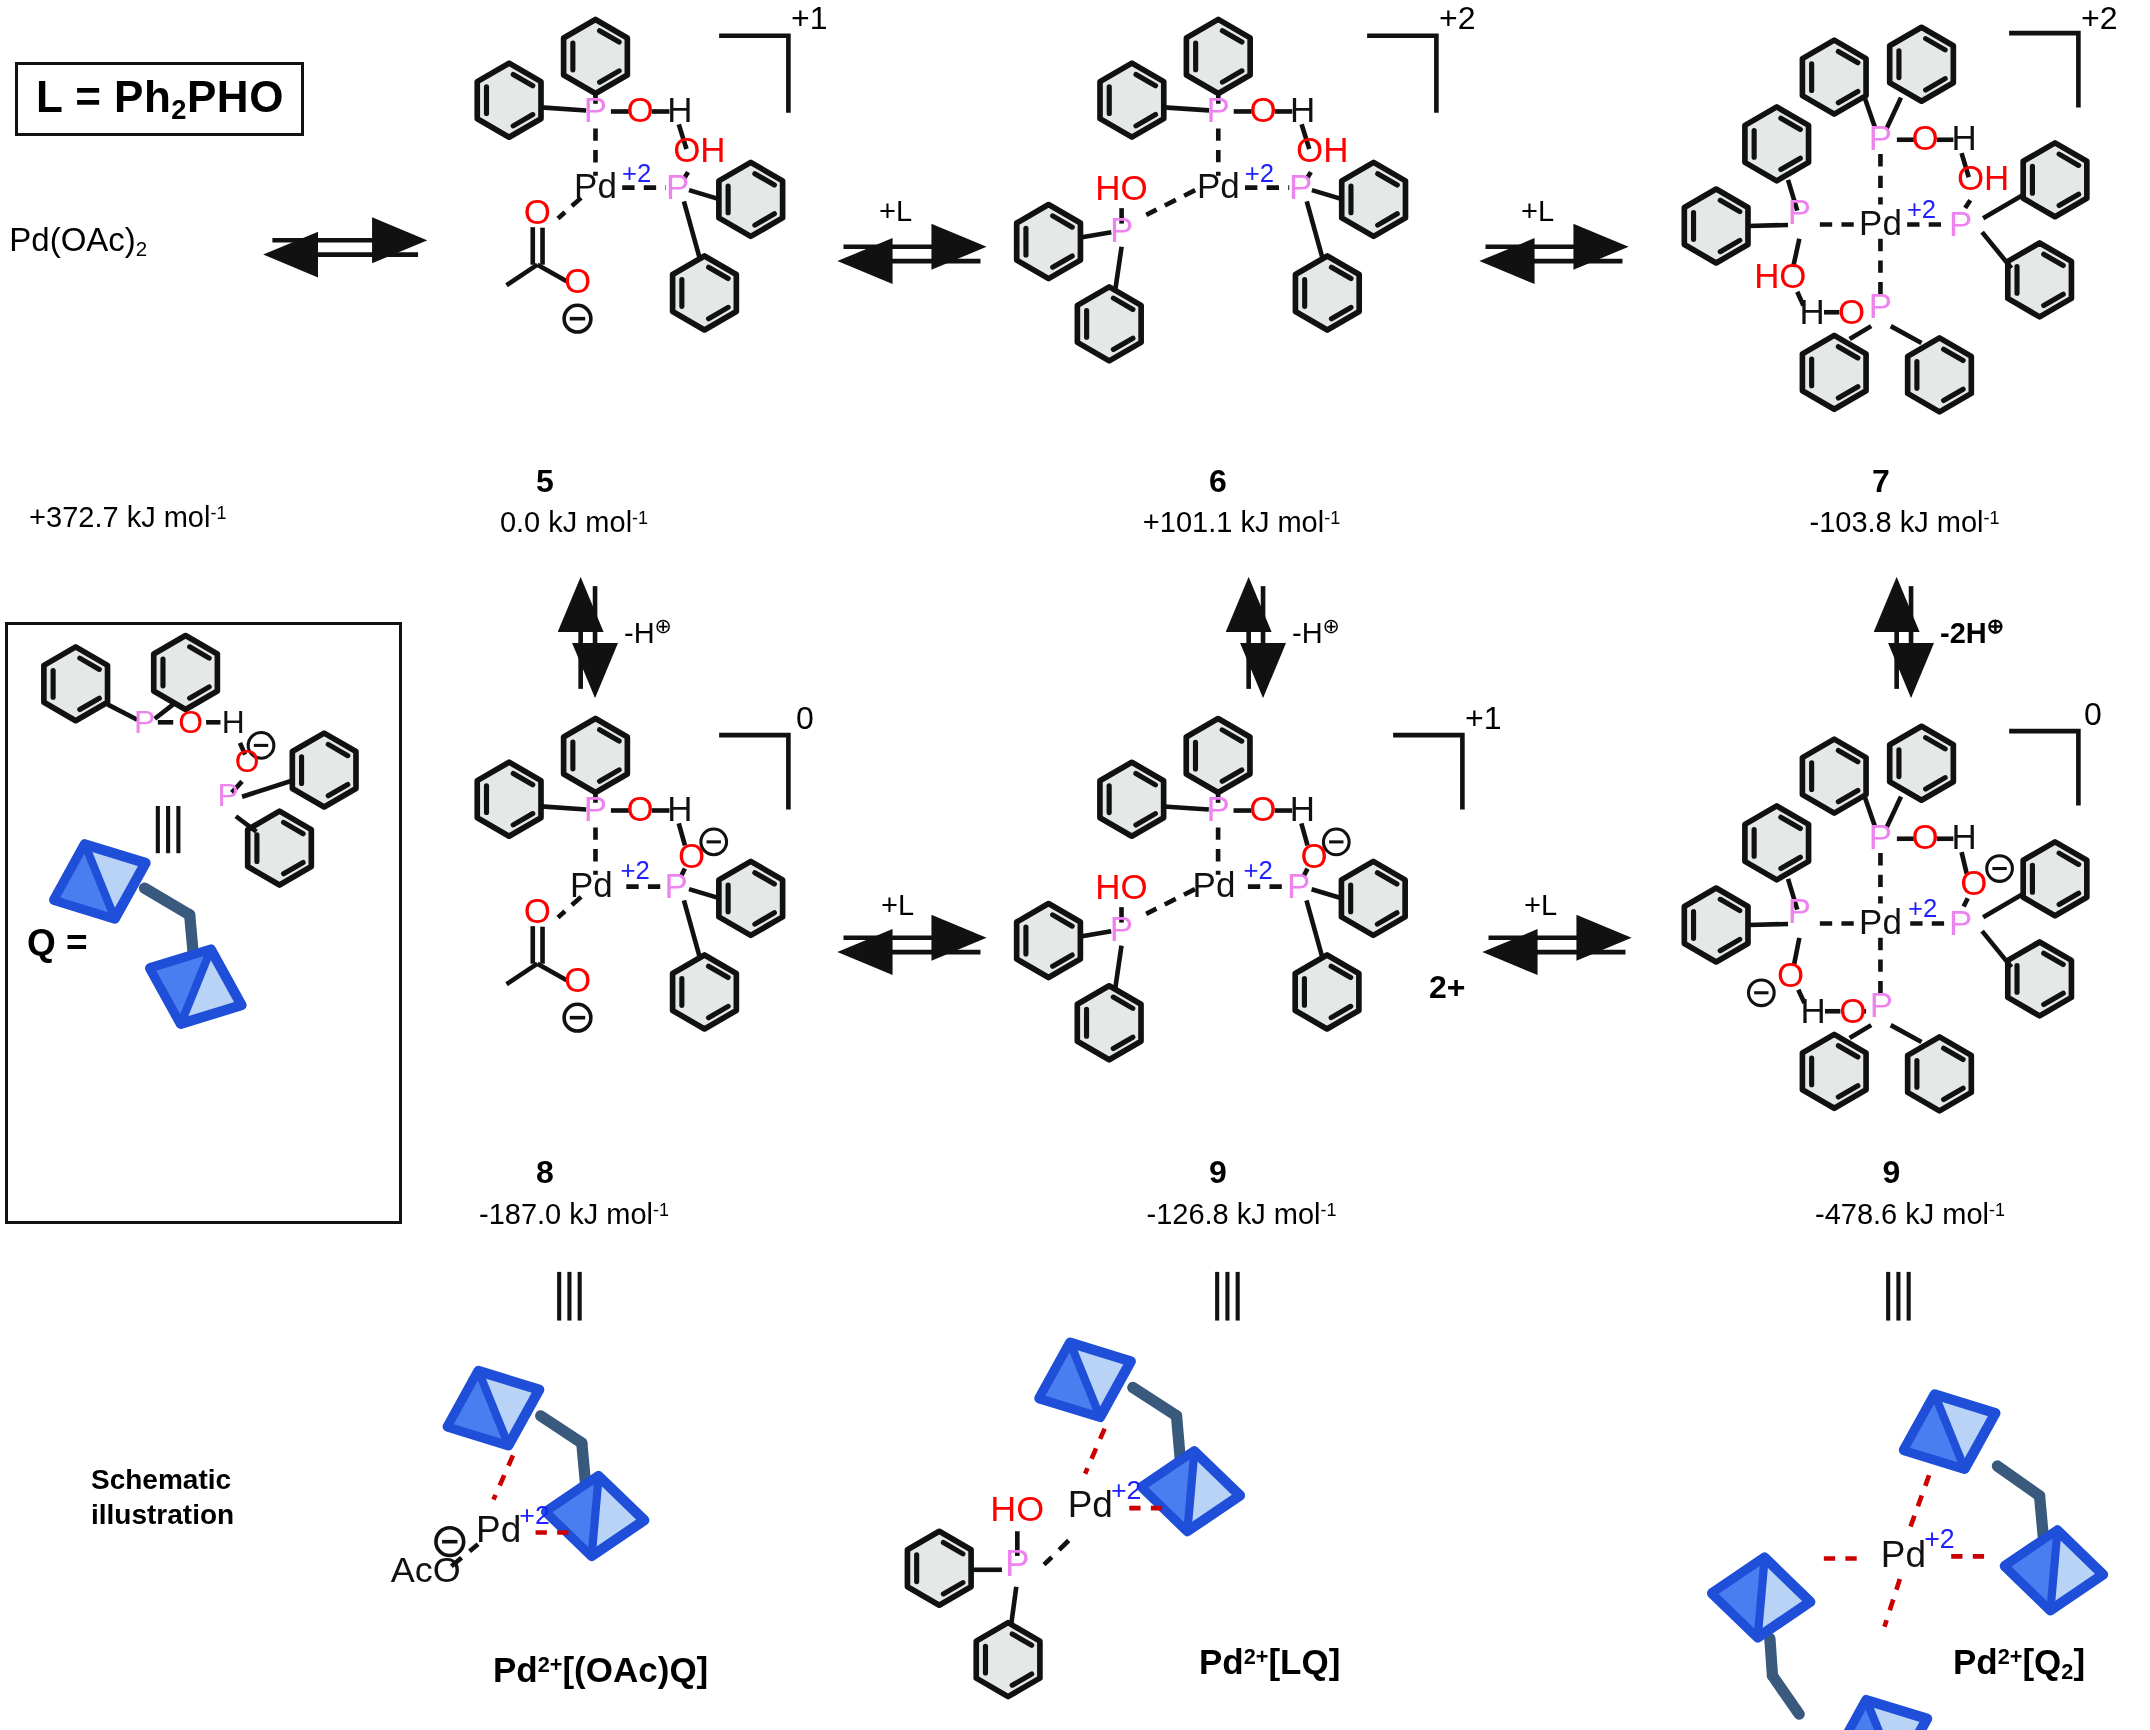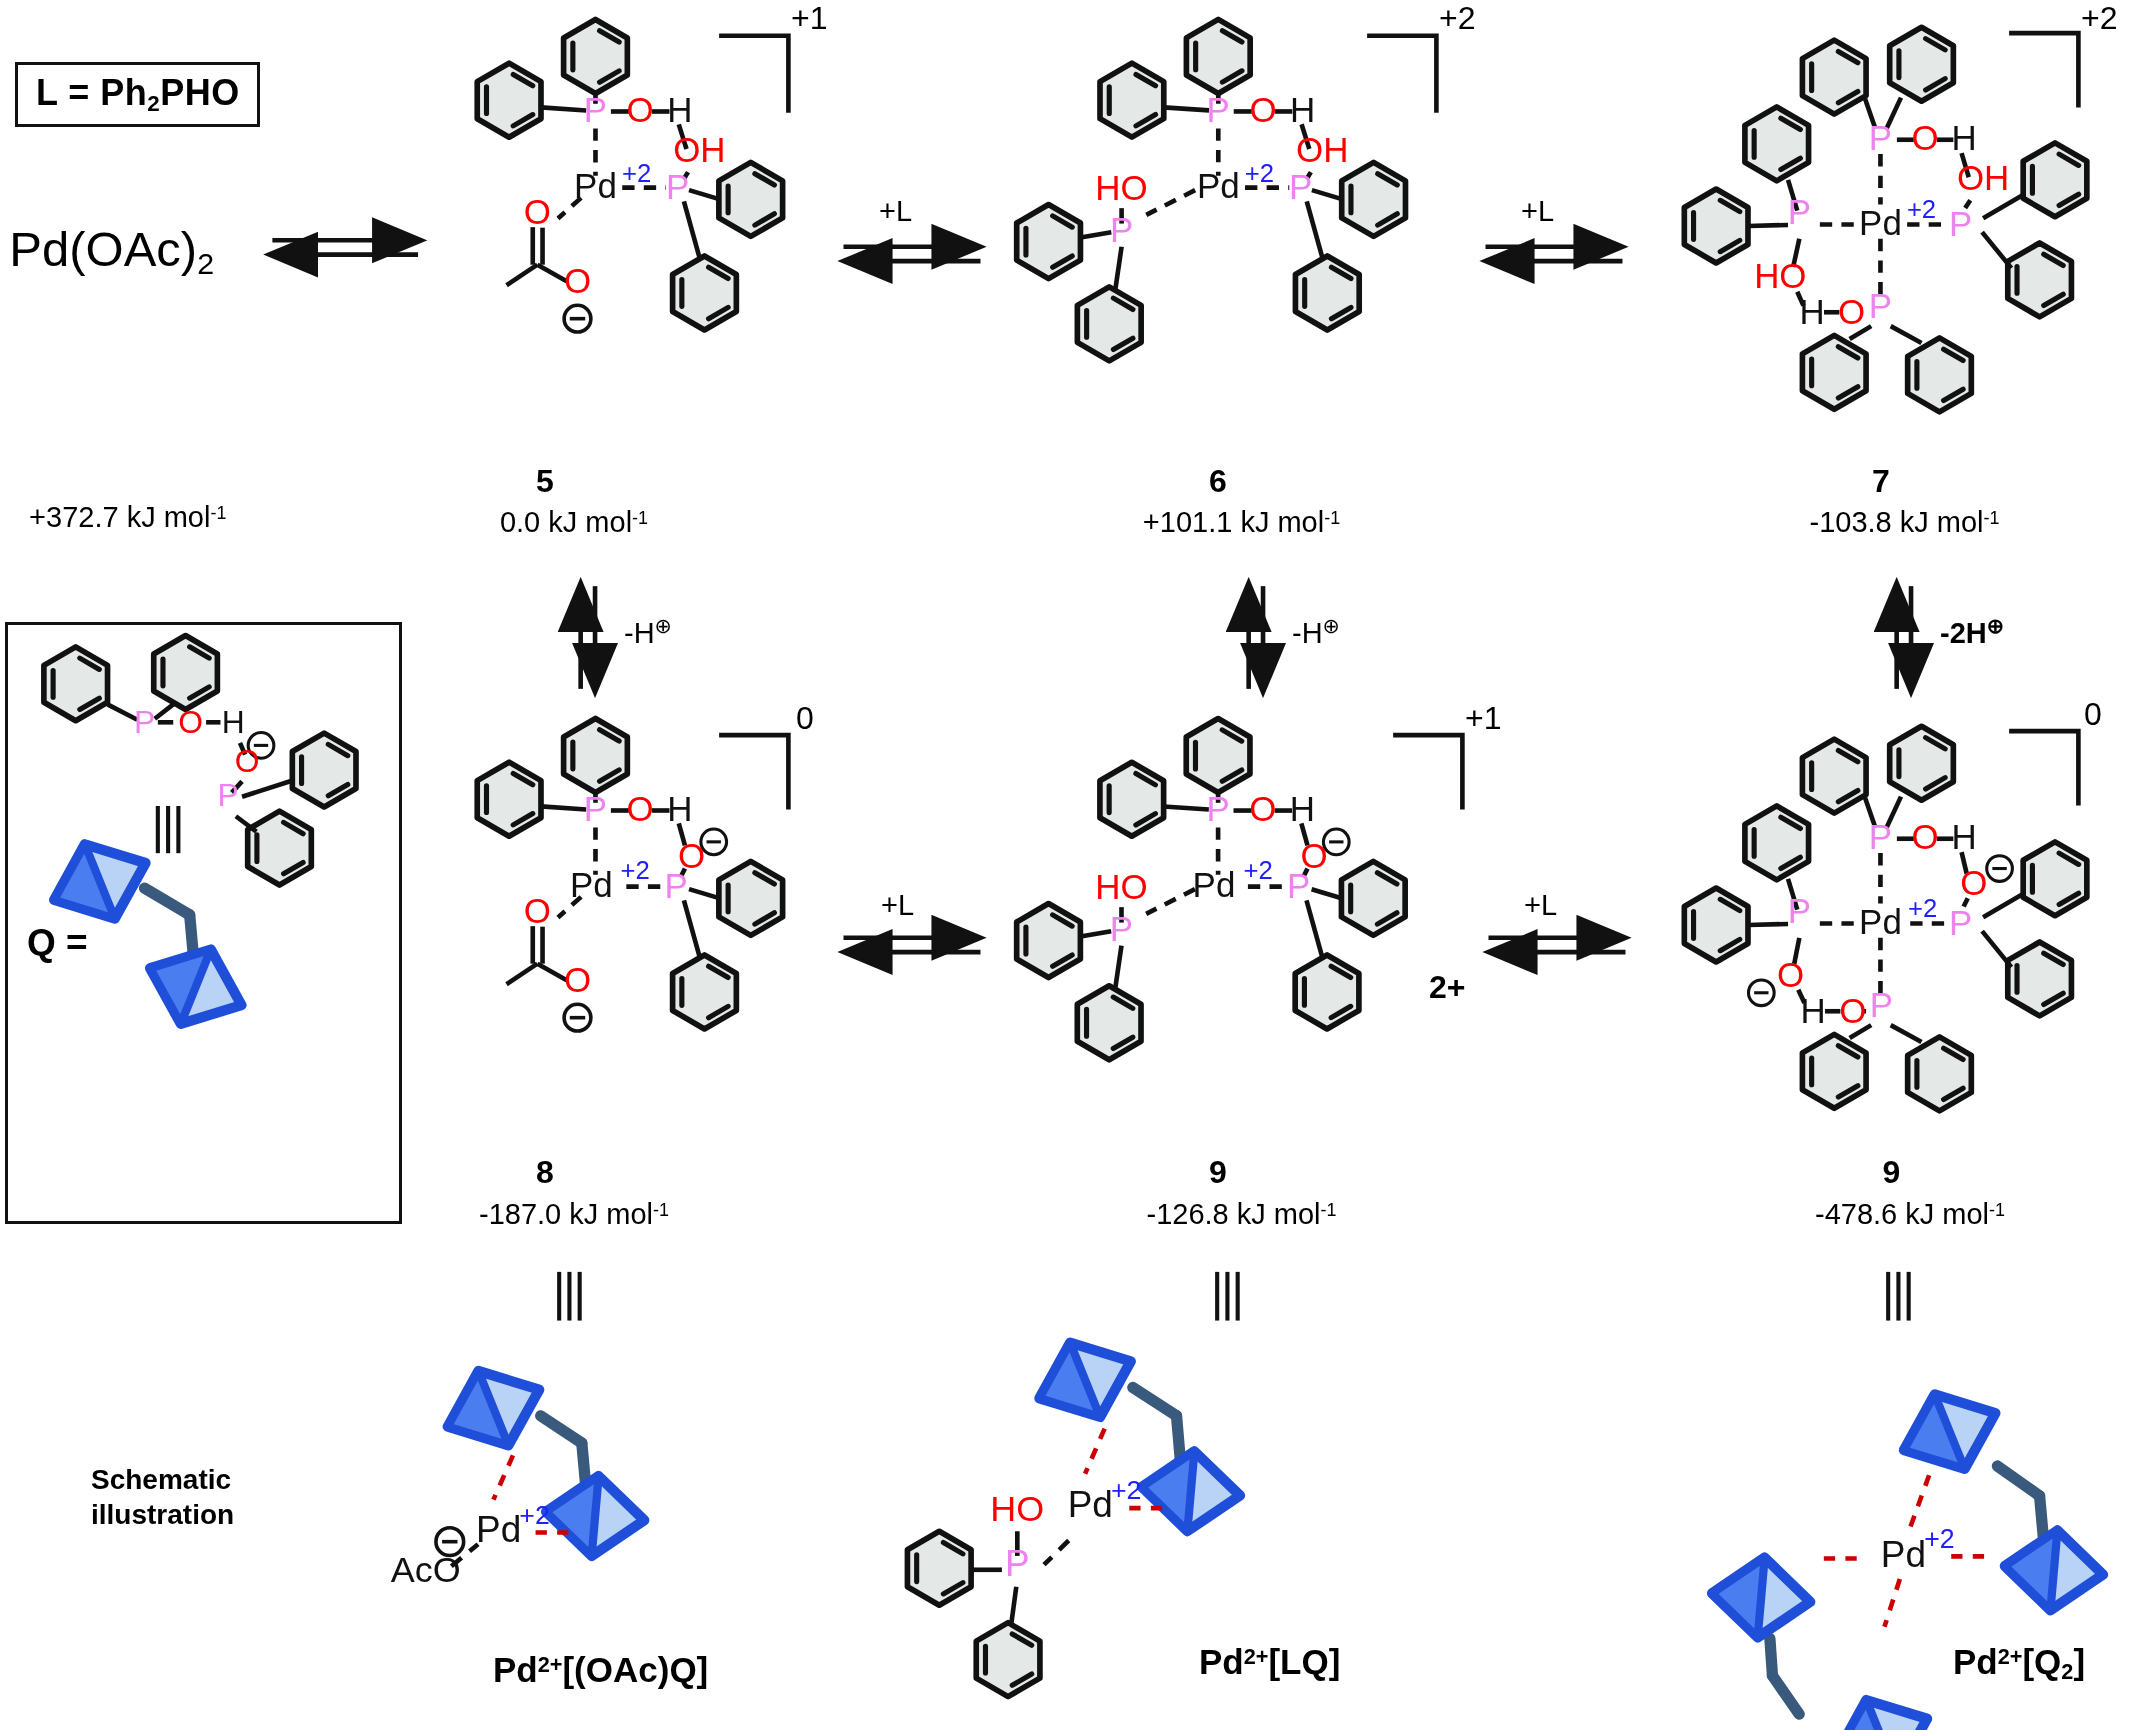--- a/index.html
+++ b/index.html
@@ -1,22 +1,22 @@
 <!DOCTYPE html>
 <html style="font-size:8.2px"><head>
 <meta charset="utf-8">
 <style>
   html,body{margin:0;padding:0;background:#fff;}
   body{font-family:"Liberation Sans",sans-serif;color:#000;}
   #page{position:relative;width:2151px;height:1730px;background:#fff;overflow:hidden;}
   .abs{position:absolute;}
   .ctr{text-align:center;}
   
-  .lbl-box{border:3.6px solid #111;padding:7.2px 17.5px;font-weight:bold;font-size:36px;letter-spacing:0.5px;background:#fff;}
-  .formula{font-size:49px;}
+  .lbl-box{border:3.6px solid #111;padding:7.2px 17.5px;font-weight:bold;font-size:44px;letter-spacing:0.5px;background:#fff;}
+  .formula{font-size:33px;}
   .energy{font-size:29px;white-space:nowrap;margin-left:24px;}
   .cmpd-num{font-size:32px;font-weight:bold;}
   .plusL{font-size:29px;}
   .minusH{font-size:29px;white-space:nowrap;}
   .schem-title{font-size:28px;font-weight:bold;line-height:1.25;}
   .schem-name{font-size:35px;font-weight:bold;white-space:nowrap;}
   sub{font-size:.62em;vertical-align:-.25em;}
   sup{font-size:.62em;vertical-align:.45em;}
   .qbox{border:3.6px solid #111;background:#fff;}
   .qlabel{font-size:37px;font-weight:bold;}

